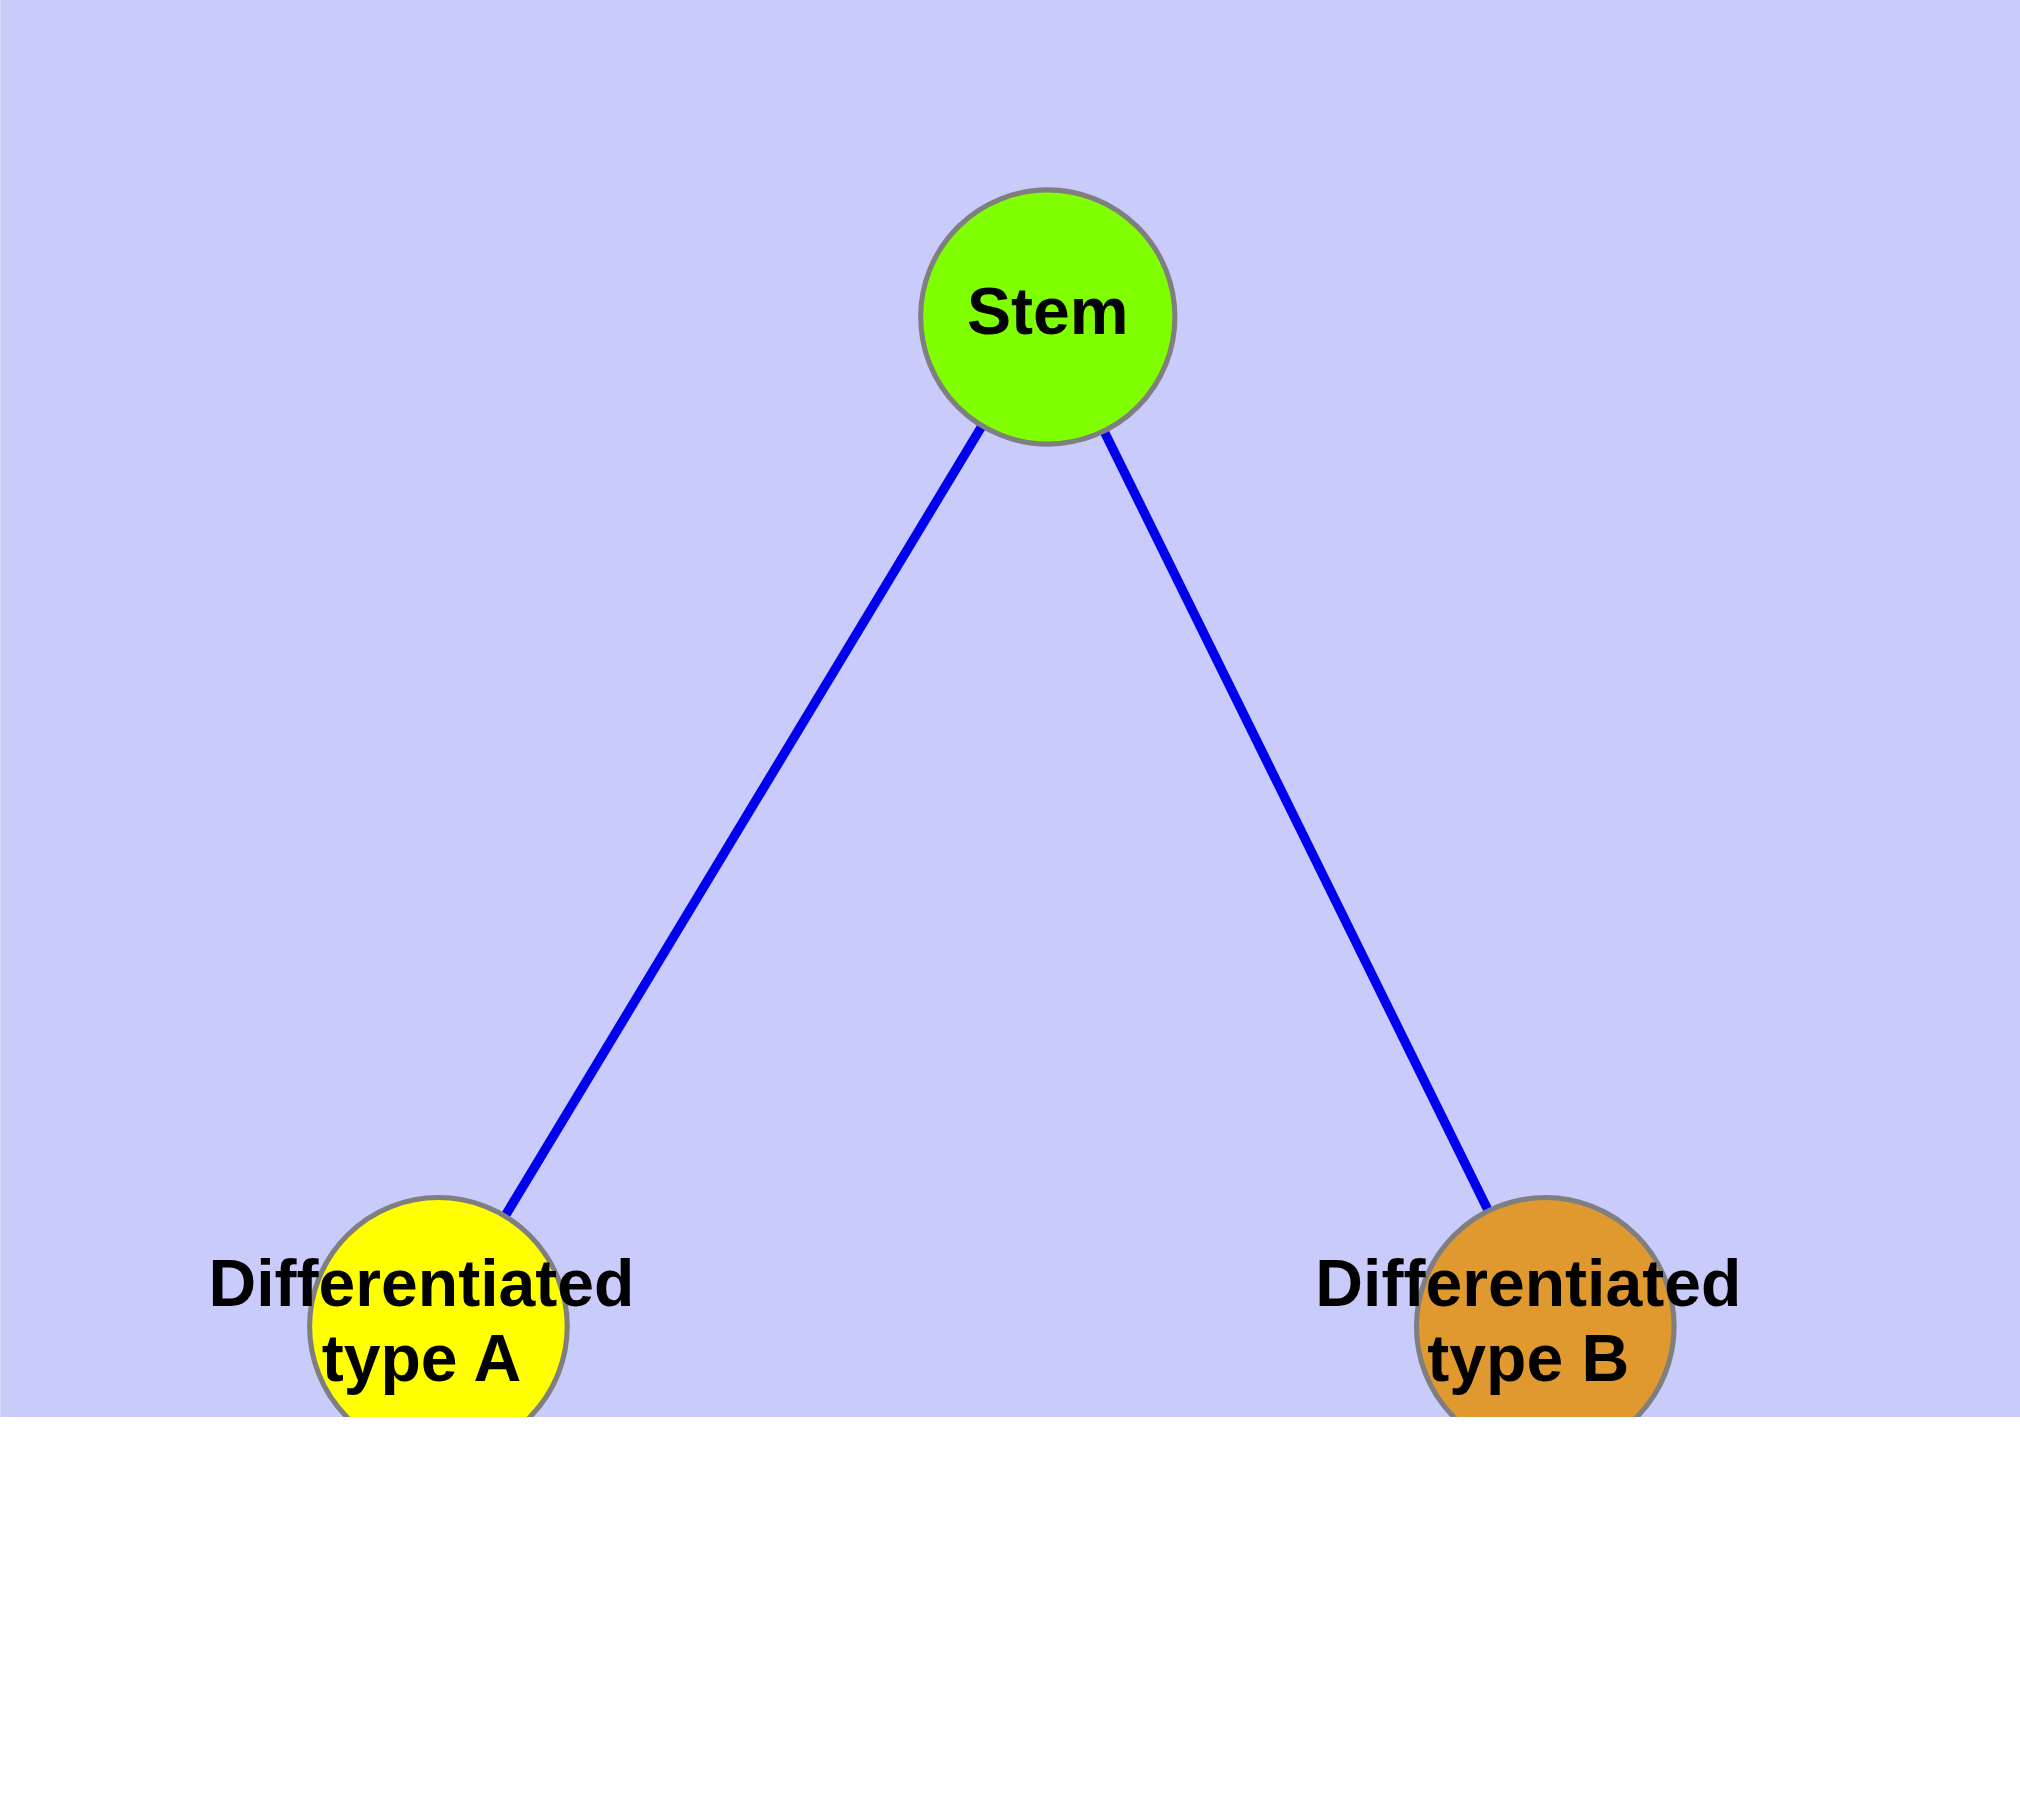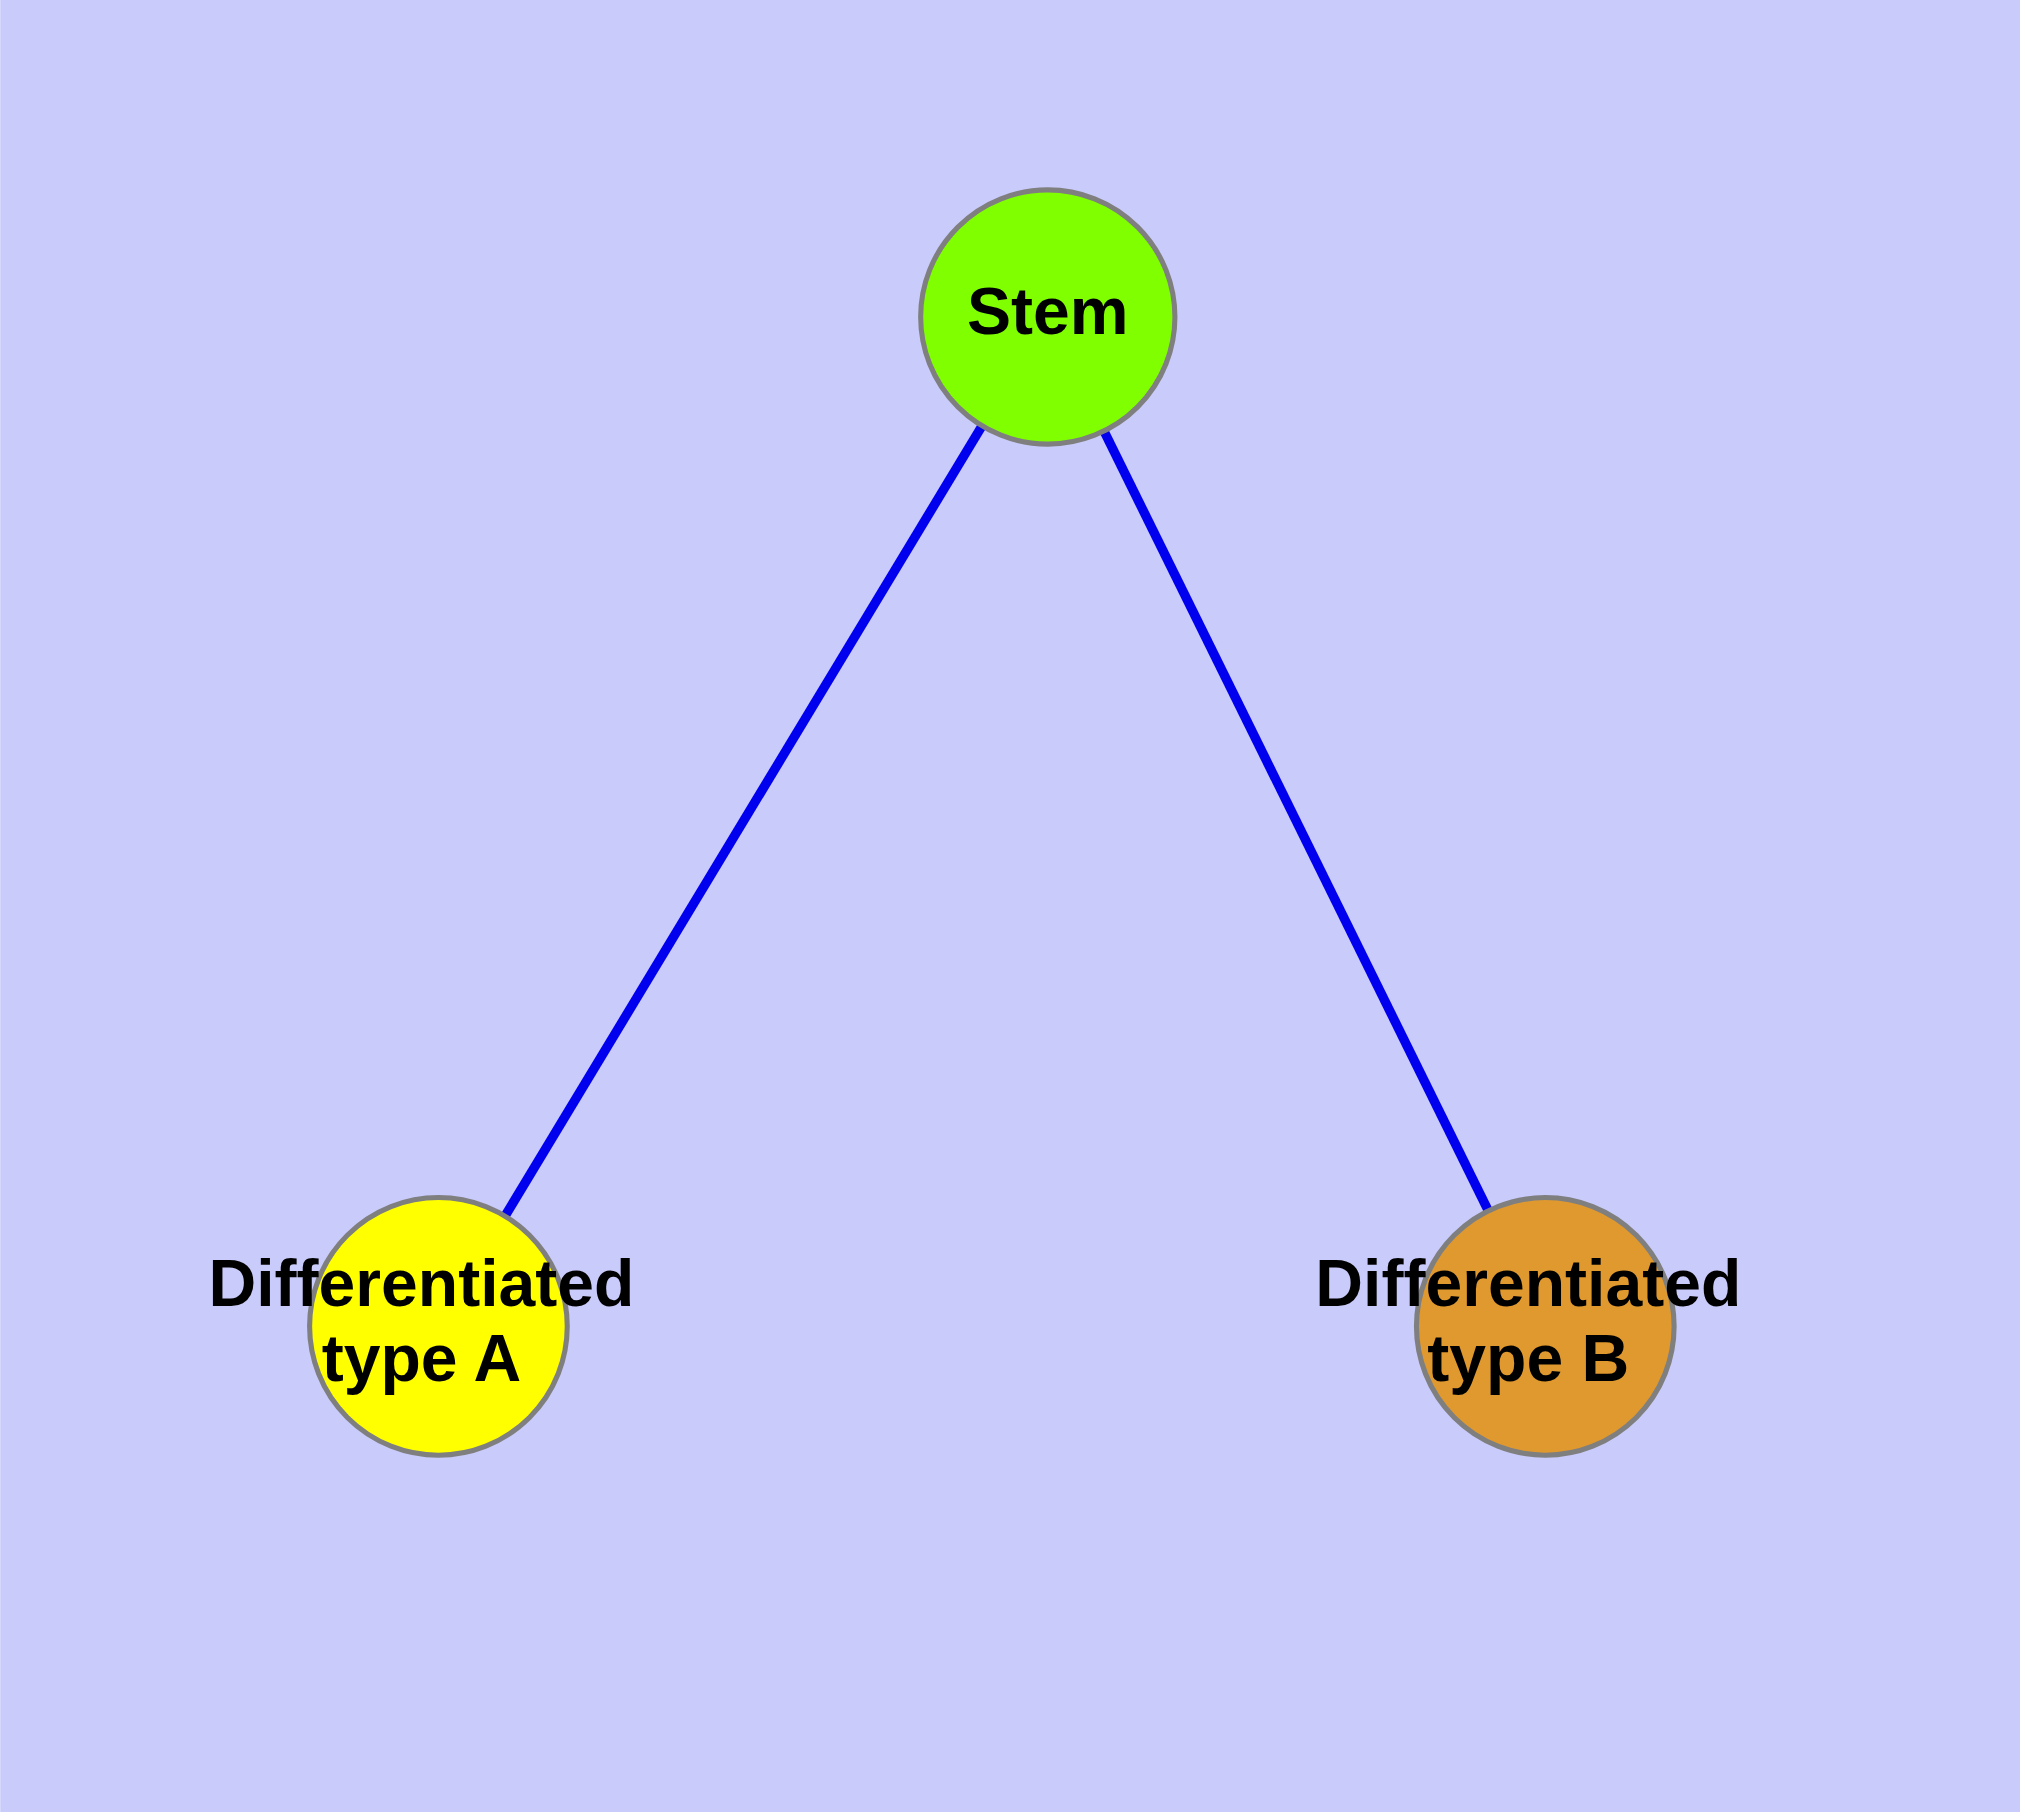--- a/index.html
+++ b/index.html
@@ -29,21 +29,21 @@
     font-family: "Liberation Sans", sans-serif;
     font-weight: bold;
     fill: #000000;
     text-anchor: middle;
     dominant-baseline: middle;
   }
 </style>
 </head>
 <body>
 
-<div id="canvas" style="width: 2021px; height: 1812px;">
+<div id="canvas" style="width: 2021px; height: 1417px;">
   <svg id="graph-svg" viewBox="0 0 2384 2138" xmlns="http://www.w3.org/2000/svg" style="width: 2021px; height: 1812px;">
 
     <rect id="bg-rect" x="0" y="0" width="2384" height="2138" fill="#C9CBFA"></rect>
 
     <g id="edge-layer">
         <line x1="1236" y1="374" x2="517" y2="1565" stroke="#0000EE" stroke-width="11" stroke-linecap="butt"></line>
         <line x1="1236" y1="374" x2="1823" y2="1565" stroke="#0000EE" stroke-width="11" stroke-linecap="butt"></line>
       </g>
     <g id="node-layer">
         <circle cx="1236" cy="374" r="150" fill="#80FF00" stroke="#7F7F7F" stroke-width="6"></circle>

